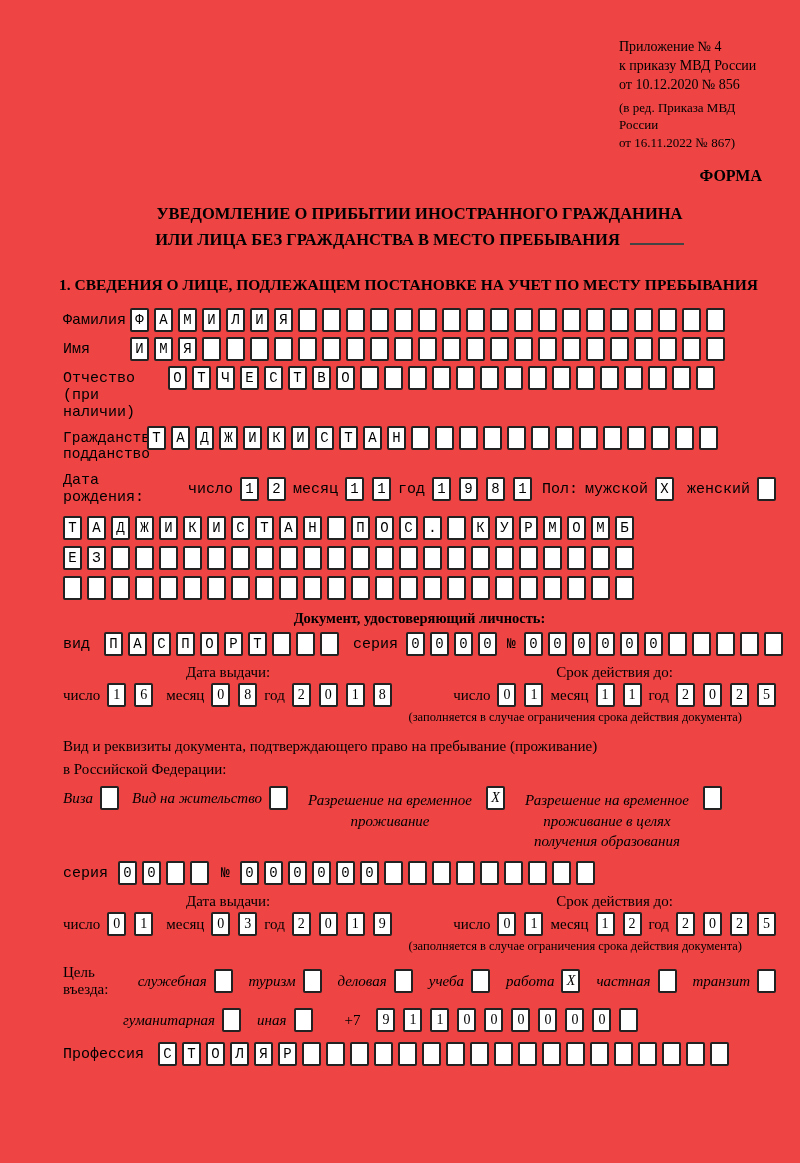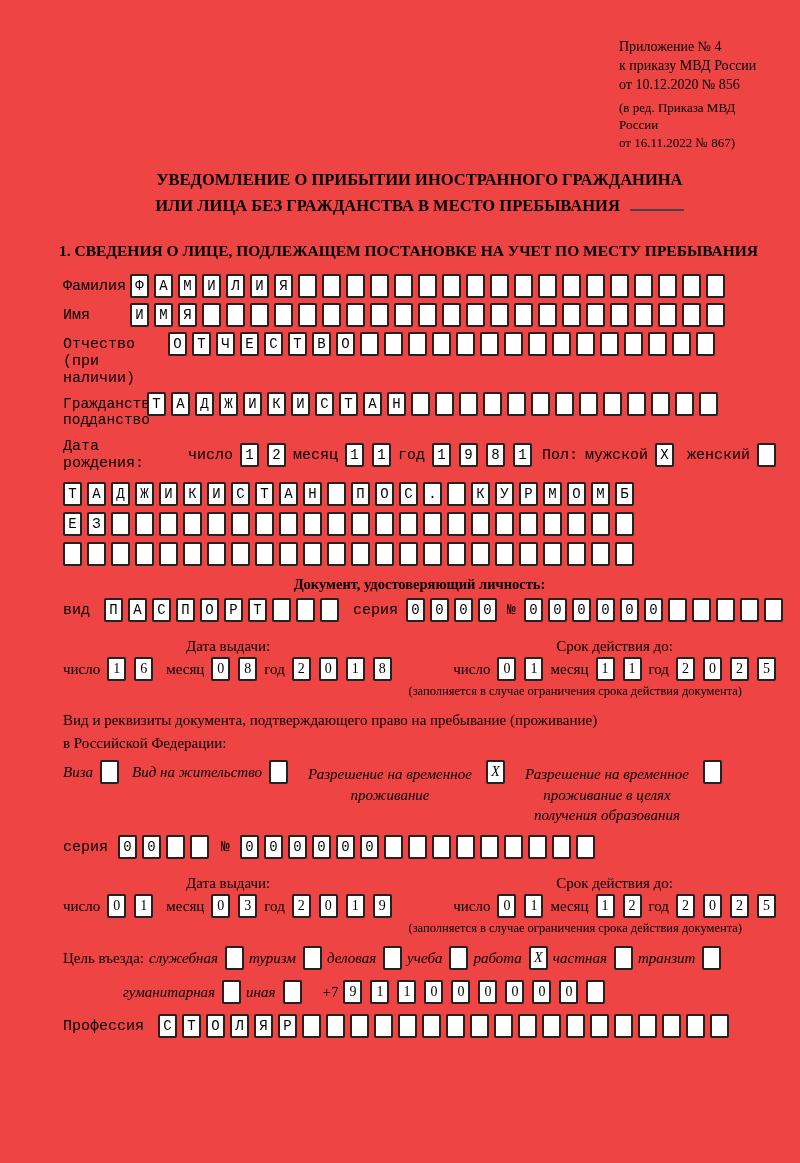--- a/index.html
+++ b/index.html
@@ -21,49 +21,50 @@
   .cells { display:flex; gap:5px; flex-wrap:nowrap; }
   .cell {
     width:19px; height:24px; border:2px solid #222; border-radius:2px; flex:none;
     display:flex; align-items:center; justify-content:center; font-size:14px; background:#fff;
   }
   .dcells { gap:8px; }
   .grp { display:flex; align-items:center; gap:7px; }
   .grp .glbl { padding-top:0; }
   .mt10 { margin-top:10px; }
   .doc-head { text-align:center; font-weight:bold; font-size:14.5px; margin-top:10px; }
-  .pair { display:flex; margin-top:16px;gap:44px; }
+  .pair { display:flex; margin-top:8px;gap:44px; }
   .dcol1 { width:352px; }
   .dcol2 { margin-left:16px; }
   .dhead { text-align:center; font-size:15px; margin-bottom:2px; }
   .note { text-align:right; padding-right:34px; font-size:12.5px; margin-top:3px; }
   .intro { margin-top:10px; line-height:1.5; }
   .permits { display:flex; align-items:flex-start; gap:13px; margin-top:6px; }
   .opt { display:flex; align-items:flex-start; gap:7px;font-style:italic; }
   .opt .olbl { padding-top:4px; white-space:nowrap; }
   .opt .wlbl { max-width:178px; text-align:center; white-space:normal; line-height:1.35; }
-  .purp { display:flex; align-items:center; gap:5px; flex-wrap:nowrap; margin-top:10px; }
+  .purp { display:flex; align-items:center; gap:16px; flex-wrap:nowrap; margin-top:10px; }
   .purp .opt { align-items:center; }
   .purp .opt .olbl { padding-top:0; }
 </style>
 </head>
 <body>
 
 <div class="page">
 
   <div class="hdr">
     <div>Приложение № 4</div>
     <div>к приказу МВД России</div>
     <div>от 10.12.2020 № 856</div>
   </div>
   <div class="hdr2">
     <div>(в ред. Приказа МВД России</div>
     <div>от 16.11.2022 № 867)</div>
   </div>
 
+  <div class="forma">ФОРМА</div>
 
   <div class="title">
     <div>УВЕДОМЛЕНИЕ О ПРИБЫТИИ ИНОСТРАННОГО ГРАЖДАНИНА</div>
     <div><span>ИЛИ ЛИЦА БЕЗ ГРАЖДАНСТВА В МЕСТО ПРЕБЫВАНИЯ</span><span class="t-underline"></span></div>
   </div>
 
   <div class="sec">1. СВЕДЕНИЯ О ЛИЦЕ, ПОДЛЕЖАЩЕМ ПОСТАНОВКЕ НА УЧЕТ ПО МЕСТУ ПРЕБЫВАНИЯ</div>
 
   <div class="frow" style="margin-top:14px;">
     <span class="lbl" style="width:67px;">Фамилия</span>

